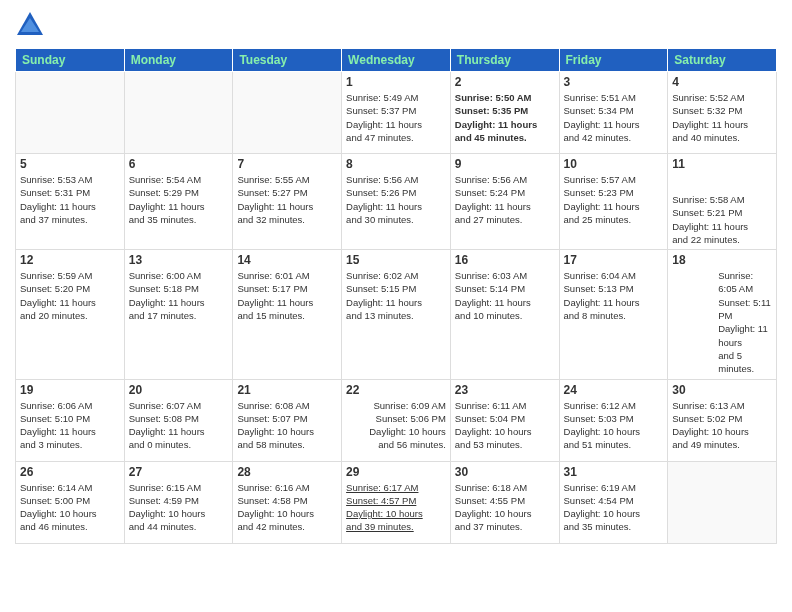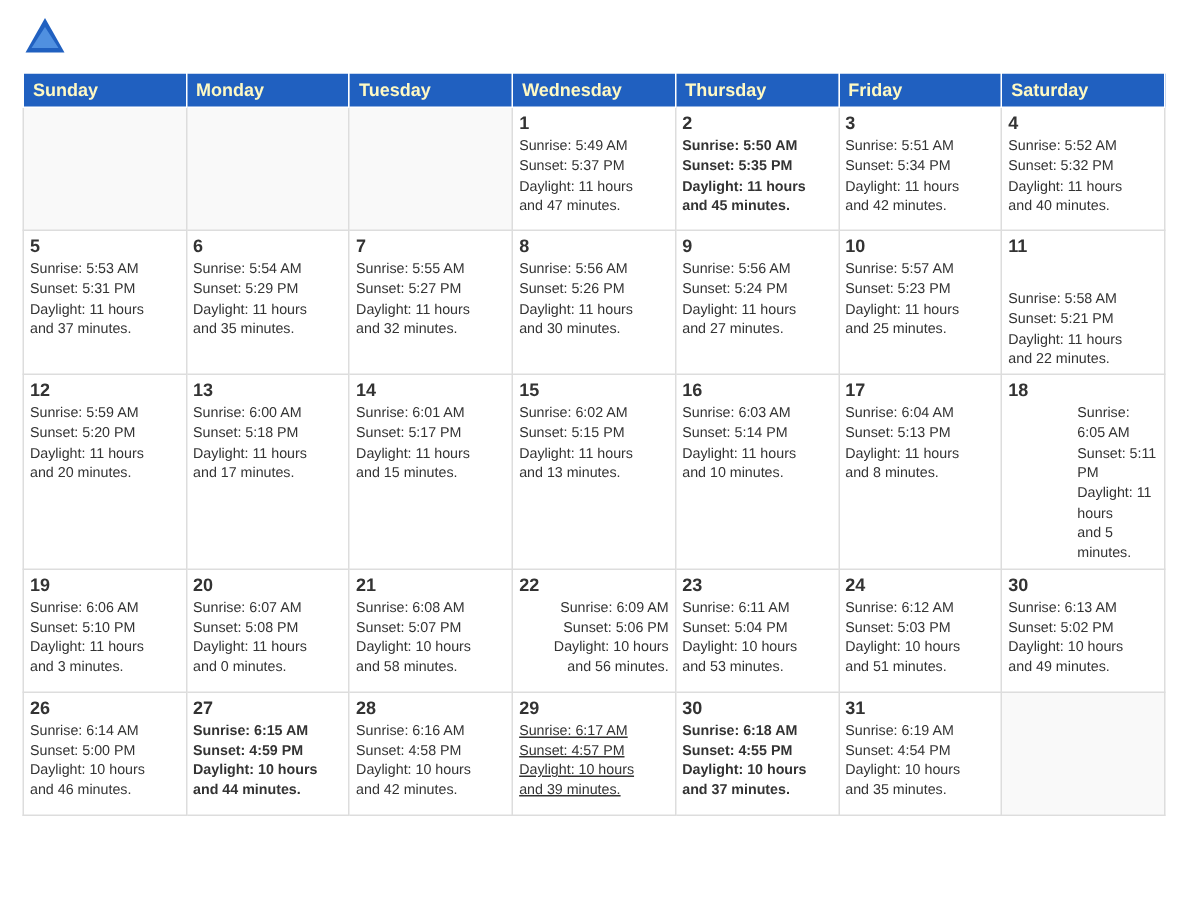--- a/index.html
+++ b/index.html
@@ -57,21 +57,21 @@
       font-size: 14px;
       color: #555;
     }
     .calendar {
       width: 100%;
       border-collapse: collapse;
       table-layout: fixed;
     }
     .calendar th {
       background-color: #2060c0;
-      color: #fef9c3;
+      color: #86efac;
       text-align: left;
       padding: 4px 6px;
       font-size: 12px;
       border: 1px solid #fff;
     }
     .calendar td {
       border: 1px solid #ddd;
       vertical-align: top;
       padding: 3px 4px;
       font-size: 10px;
@@ -316,42 +316,42 @@
         <tr>
           <td>
             <div class="day-num">26</div>
             <div class="day-info" style="white-space: pre-line;">Sunrise: 6:14 AM
 Sunset: 5:00 PM
 Daylight: 10 hours
 and 46 minutes.</div>
           </td>
           <td>
             <div class="day-num">27</div>
-            <div class="day-info" style="white-space: pre-line; font-weight: bold;">Sunrise: 6:15 AM
+            <div class="day-info" style="white-space: pre-line;">Sunrise: 6:15 AM
 Sunset: 4:59 PM
 Daylight: 10 hours
 and 44 minutes.</div>
           </td>
           <td>
             <div class="day-num">28</div>
             <div class="day-info" style="white-space: pre-line;">Sunrise: 6:16 AM
 Sunset: 4:58 PM
 Daylight: 10 hours
 and 42 minutes.</div>
           </td>
           <td>
             <div class="day-num">29</div>
             <div class="day-info" style="white-space: pre-line; text-decoration: underline;">Sunrise: 6:17 AM
 Sunset: 4:57 PM
 Daylight: 10 hours
 and 39 minutes.</div>
           </td>
           <td>
             <div class="day-num">30</div>
-            <div class="day-info" style="white-space: pre-line; font-weight: bold;">Sunrise: 6:18 AM
+            <div class="day-info" style="white-space: pre-line;">Sunrise: 6:18 AM
 Sunset: 4:55 PM
 Daylight: 10 hours
 and 37 minutes.</div>
           </td>
           <td>
             <div class="day-num">31</div>
             <div class="day-info" style="white-space: pre-line;">Sunrise: 6:19 AM
 Sunset: 4:54 PM
 Daylight: 10 hours
 and 35 minutes.</div>

